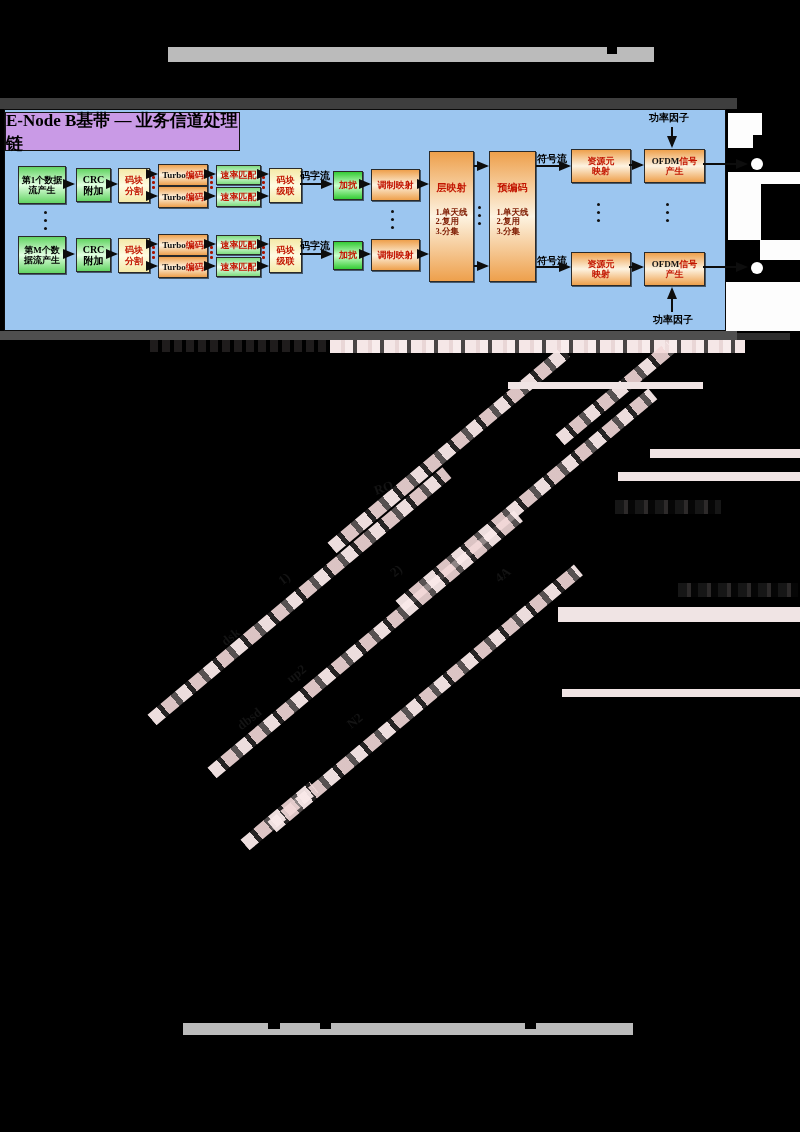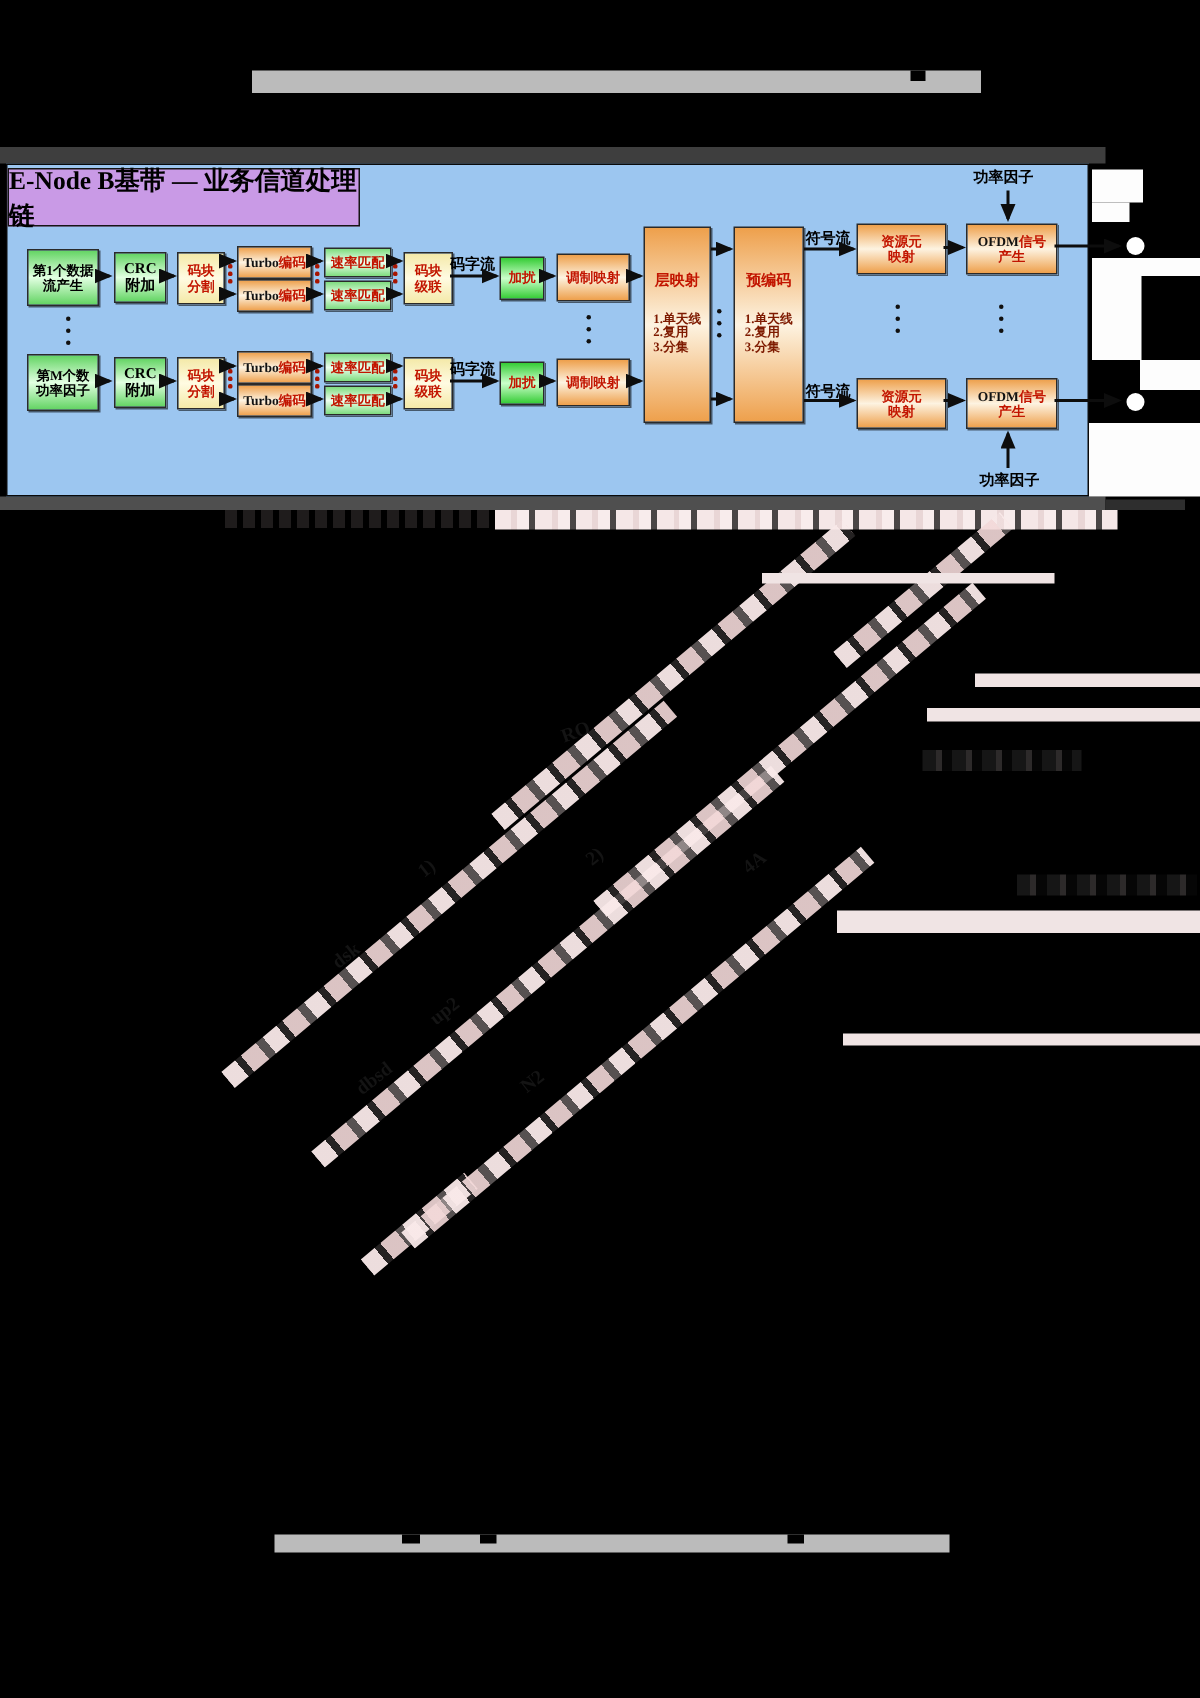--- a/index.html
+++ b/index.html
@@ -97,21 +97,21 @@
   <div class="box orange" style="left:571px;top:149px;width:58px;height:32px;">资源元
 映射</div>
   <div class="box orange" style="left:644px;top:149px;width:59px;height:32px;">
     <span><b>OFDM</b><i>信号</i></span>
     <span style="color:#c21500">产生</span>
   </div>
   <div class="flabel" style="left:649px;top:111px;">功率因子</div>
   <div class="flabel" style="left:653px;top:313px;">功率因子</div>
 
   <div class="box green" style="left:18px;top:236px;width:46px;height:36px;">第M个数
-功率因子</div>
+据流产生</div>
   <div class="box green" style="left:76px;top:238px;width:33px;height:32px;font-size:10px;">CRC
 附加</div>
   <div class="box yellow" style="left:118px;top:238px;width:30px;height:33px;">码块
 分割</div>
   <div class="box orange" style="left:158px;top:234px;width:48px;height:20px;"><span><b>Turbo</b><i>编码</i></span></div>
   <div class="box orange" style="left:158px;top:256px;width:48px;height:20px;"><span><b>Turbo</b><i>编码</i></span></div>
   <div class="box rate" style="left:216px;top:235px;width:43px;height:18px;">速率匹配</div>
   <div class="box rate" style="left:216px;top:257px;width:43px;height:18px;">速率匹配</div>
   <div class="box yellow" style="left:269px;top:238px;width:31px;height:33px;">码块
 级联</div>

